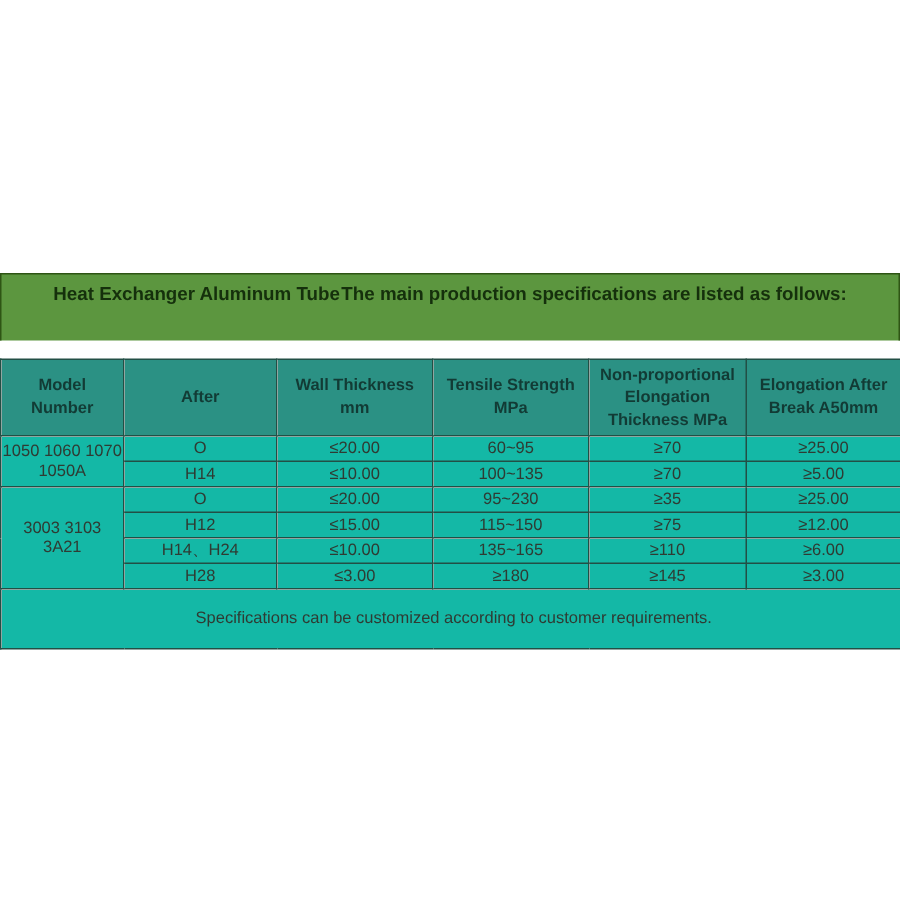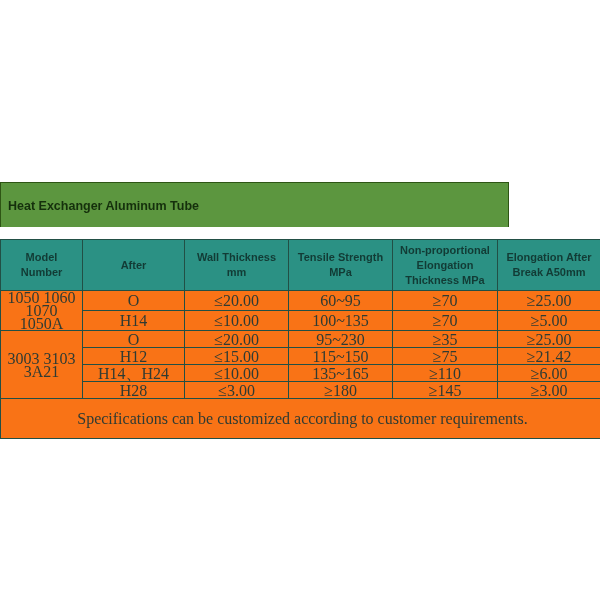--- a/index.html
+++ b/index.html
@@ -16,28 +16,28 @@
 
   .spec-block {
     position: absolute;
     top: 182px;
     left: 0;
     width: 600px;
   }
 
   
   .title-band {
-    width: 509px;
+    width: 600px;
     height: 45px;
     background: #5c963f;
     border: 1px solid #2e5514;
     border-bottom: none;
     padding: 4px 7px 2px 7px;
     display: flex;
-    flex-direction: column;
+    flex-direction: row;
     justify-content: center;
     gap: 1px;
   }
   .title-band .line {
     font-size: 12.5px;
     font-weight: bold;
     color: #15300c;
     line-height: 19px;
     white-space: nowrap;
   }
@@ -60,25 +60,24 @@
   table.spec-table th {
     background: #2b9184;
     color: #123b35;
     font-size: 11px;
     font-weight: bold;
     line-height: 15px;
     white-space: pre-line;
   }
   table.spec-table tbody tr { height: 17px; }
   table.spec-table td {
-    background: #f97316;
+    background: #14b8a6;
     color: #2f3b33;
-    font-size: 16px;
+    font-size: 11px;
     line-height: 13px;
-    font-family: Liberation Serif, serif;
   }
   td.model-cell {
     white-space: pre-line;
     line-height: 16px;
   }
 
   
   td.footer-note {
     background: #7fdfd3;
     color: #143832;
@@ -90,20 +89,21 @@
   }
 </style>
 </head>
 <body>
 
 <div class="canvas">
   <div class="spec-block">
 
     <div class="title-band">
       <div class="line">Heat Exchanger Aluminum Tube</div>
+      <div class="line">The main production specifications are listed as follows:</div>
     </div>
 
     <table class="spec-table">
       <colgroup>
         <col style="width:82px">
         <col style="width:102px">
         <col style="width:104px">
         <col style="width:104px">
         <col style="width:105px">
         <col style="width:103px">
@@ -148,21 +148,21 @@
           <td>≤20.00</td>
           <td>95~230</td>
           <td>≥35</td>
           <td>≥25.00</td>
         </tr>
         <tr>
           <td>H12</td>
           <td>≤15.00</td>
           <td>115~150</td>
           <td>≥75</td>
-          <td>≥21.42</td>
+          <td>≥12.00</td>
         </tr>
         <tr>
           <td>H14、H24</td>
           <td>≤10.00</td>
           <td>135~165</td>
           <td>≥110</td>
           <td>≥6.00</td>
         </tr>
         <tr>
           <td>H28</td>

